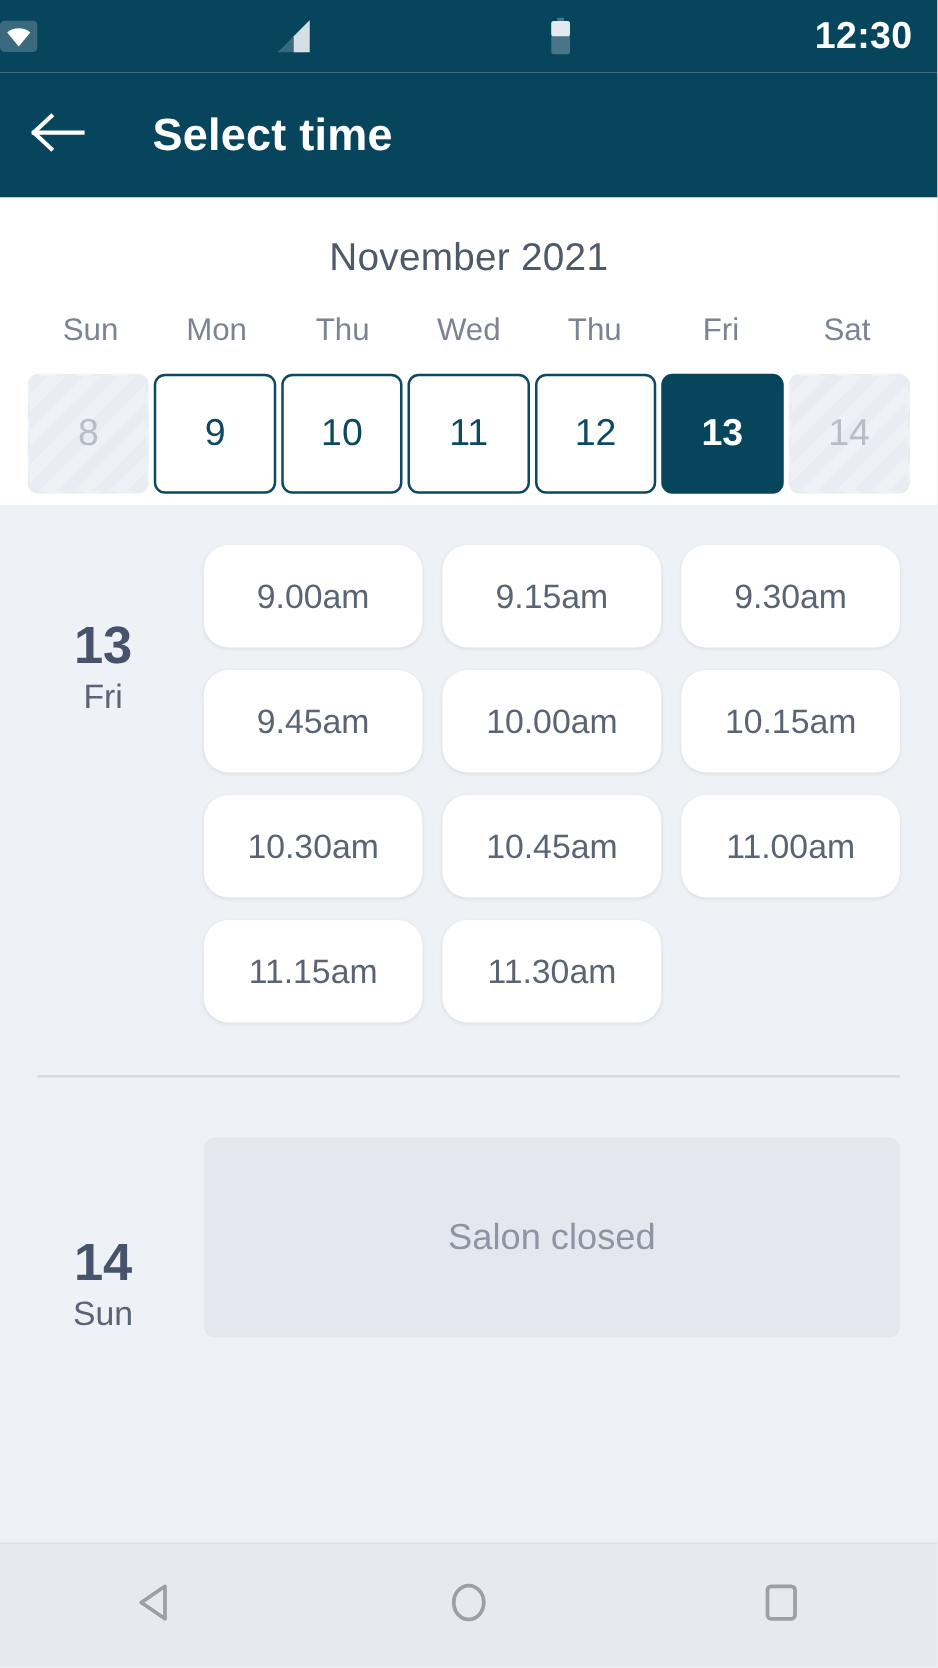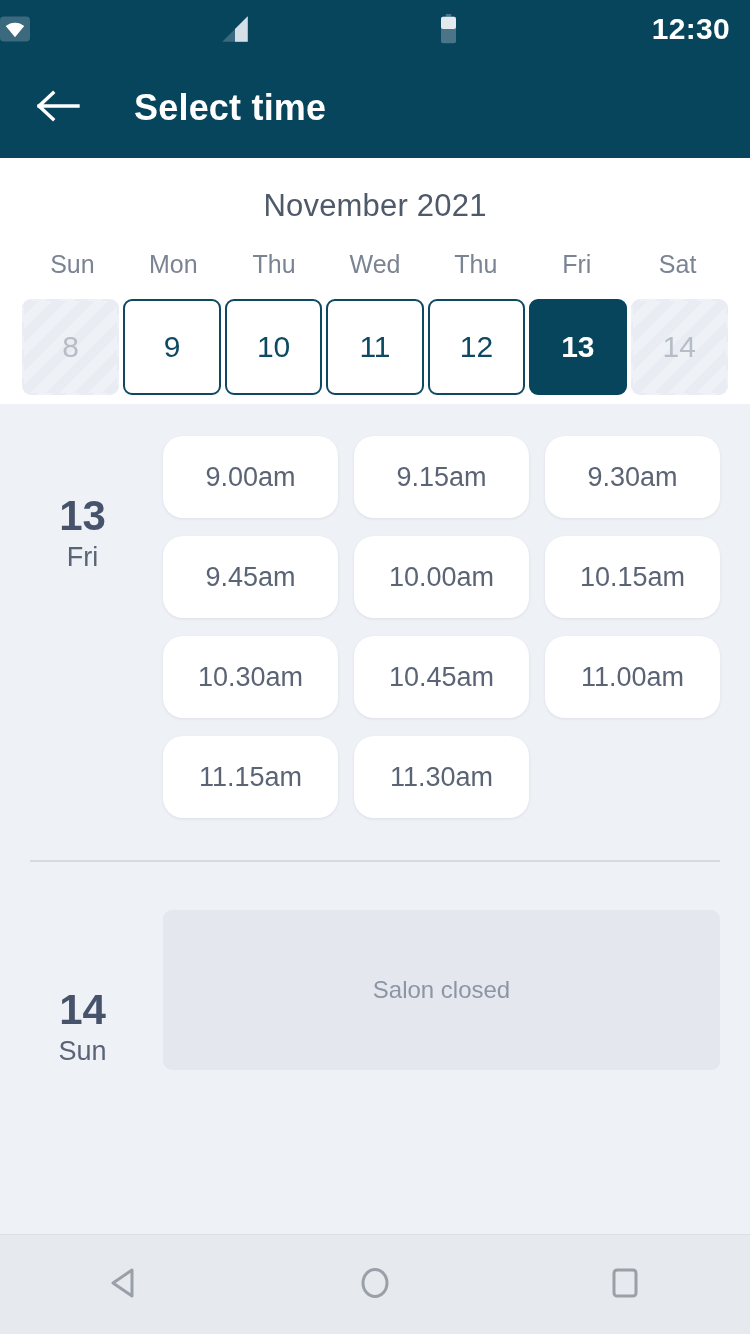--- a/index.html
+++ b/index.html
@@ -49,21 +49,21 @@
     margin-left: 4px;
     line-height: 1;
   }
 
   
   .appbar {
     height: 100px;
     background: #06455c;
     display: flex;
     align-items: center;
-    padding-left: 30px;
+    padding-left: 18px;
     flex: 0 0 auto;
   }
   .back-btn {
     width: 58px;
     height: 58px;
     display: flex;
     align-items: center;
     justify-content: center;
     cursor: pointer;
   }
@@ -212,21 +212,21 @@
 
   .closed-box {
     flex: 1 1 auto;
     margin-left: 28px;
     height: 160px;
     background: #e4e8ee;
     border-radius: 9px;
     display: flex;
     align-items: center;
     justify-content: center;
-    font-size: 24px;
+    font-size: 29px;
     color: #8d95a4;
   }
   .closed-wrap { margin-top: 48px; }
 
   
   .navbar {
     height: 100px;
     background: #e6e9ee;
     border-top: 1px solid #dcdfe5;
     display: flex;

